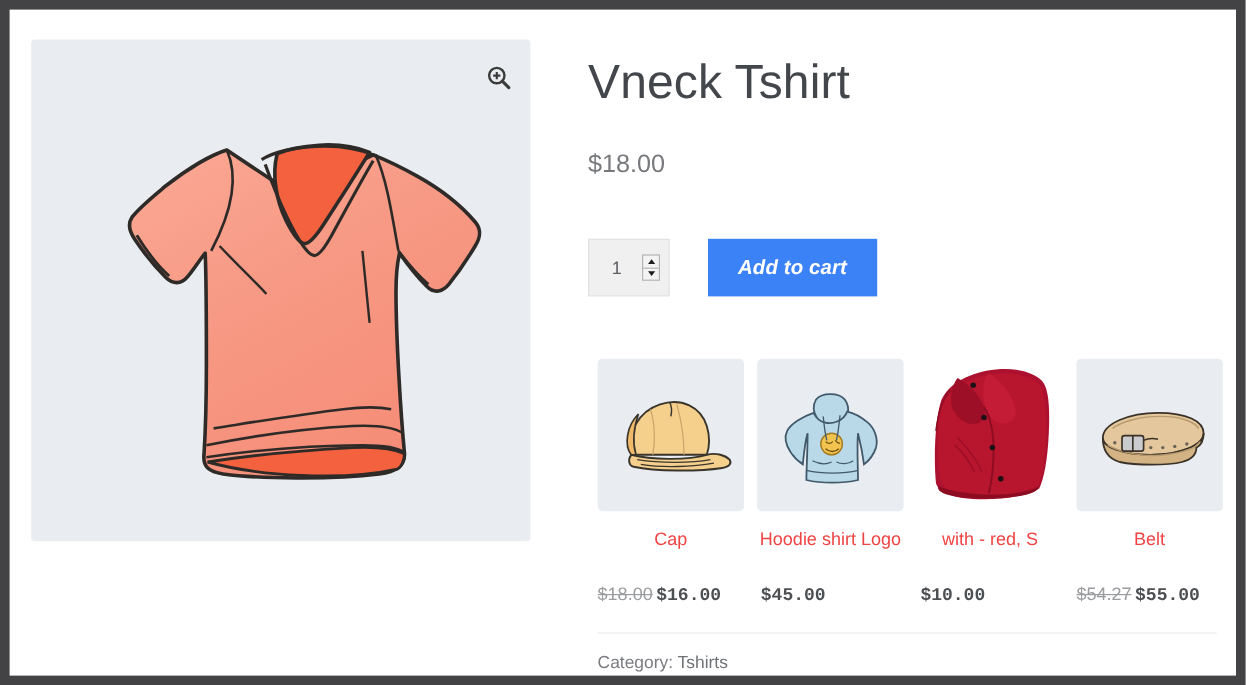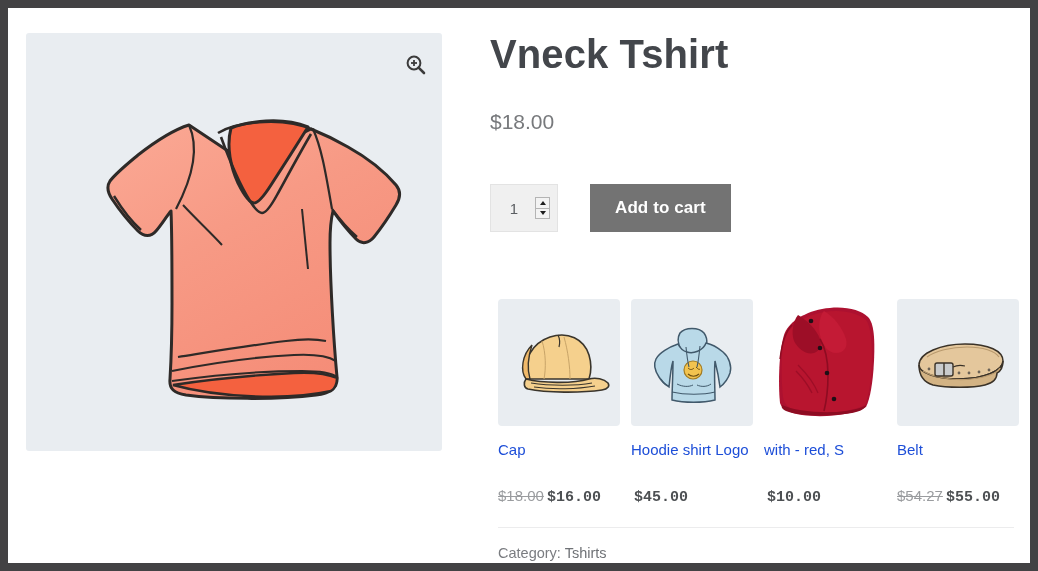--- a/index.html
+++ b/index.html
@@ -50,25 +50,25 @@
 
   
   .summary {
     position: absolute;
     left: 480px;
     top: 24px;
     width: 520px;
   }
   .product-title {
     font-size: 40px;
-    font-weight: 700;
+    font-weight: 400;
     color: #43464b;
     letter-spacing: 0.1px;
     line-height: 1.1;
-    margin: 0 0 0 2px;
+    margin: 15px 0 0 2px;
     white-space: nowrap;
   }
   .product-price {
     margin: 34px 0 0 2px;
     font-size: 21px;
     color: #77797c;
     font-weight: 400;
   }
 
   .cart-form {
@@ -123,30 +123,31 @@
     border-right: 3.5px solid transparent;
     border-bottom: 4px solid #1d1d1d;
   }
   .qty-spin .arrow.down {
     border-left: 3.5px solid transparent;
     border-right: 3.5px solid transparent;
     border-top: 4px solid #1d1d1d;
   }
   .add-to-cart {
     margin-left: 32px;
-    background: #737373;
+    background: #3b82f6;
     color: #ffffff;
     border: none;
     height: 48px;
     padding: 0 25px;
     font-size: 17px;
     font-weight: 700;
     font-family: "Liberation Sans", sans-serif;
     cursor: pointer;
     letter-spacing: 0.1px;
+    font-style: italic;
   }
 
   
   .upsells {
     position: absolute;
     left: 490px;
     top: 291px;
     width: 530px;
     display: flex;
     gap: 11px;
@@ -167,24 +168,25 @@
   .upsell.wide { width: 122px; }
   .upsell.wide .upsell-thumb {
     width: 122px;
     background: #ffffff;
     border-radius: 0;
   }
   .upsell-thumb svg { display: block; width: 100%; height: 100%; }
   .upsell-name {
     margin-top: 15px;
     font-size: 15px;
-    color: #1d4ed8;
+    color: #ef4444;
     line-height: 1.2;
     cursor: pointer;
     white-space: nowrap;
+    text-align: center;
   }
   .upsell-price {
     margin-top: 28px;
     font-size: 15px;
     color: #77797c;
     white-space: nowrap;
   }
   .upsell-price .was {
     text-decoration: line-through;
     color: #9a9c9f;

